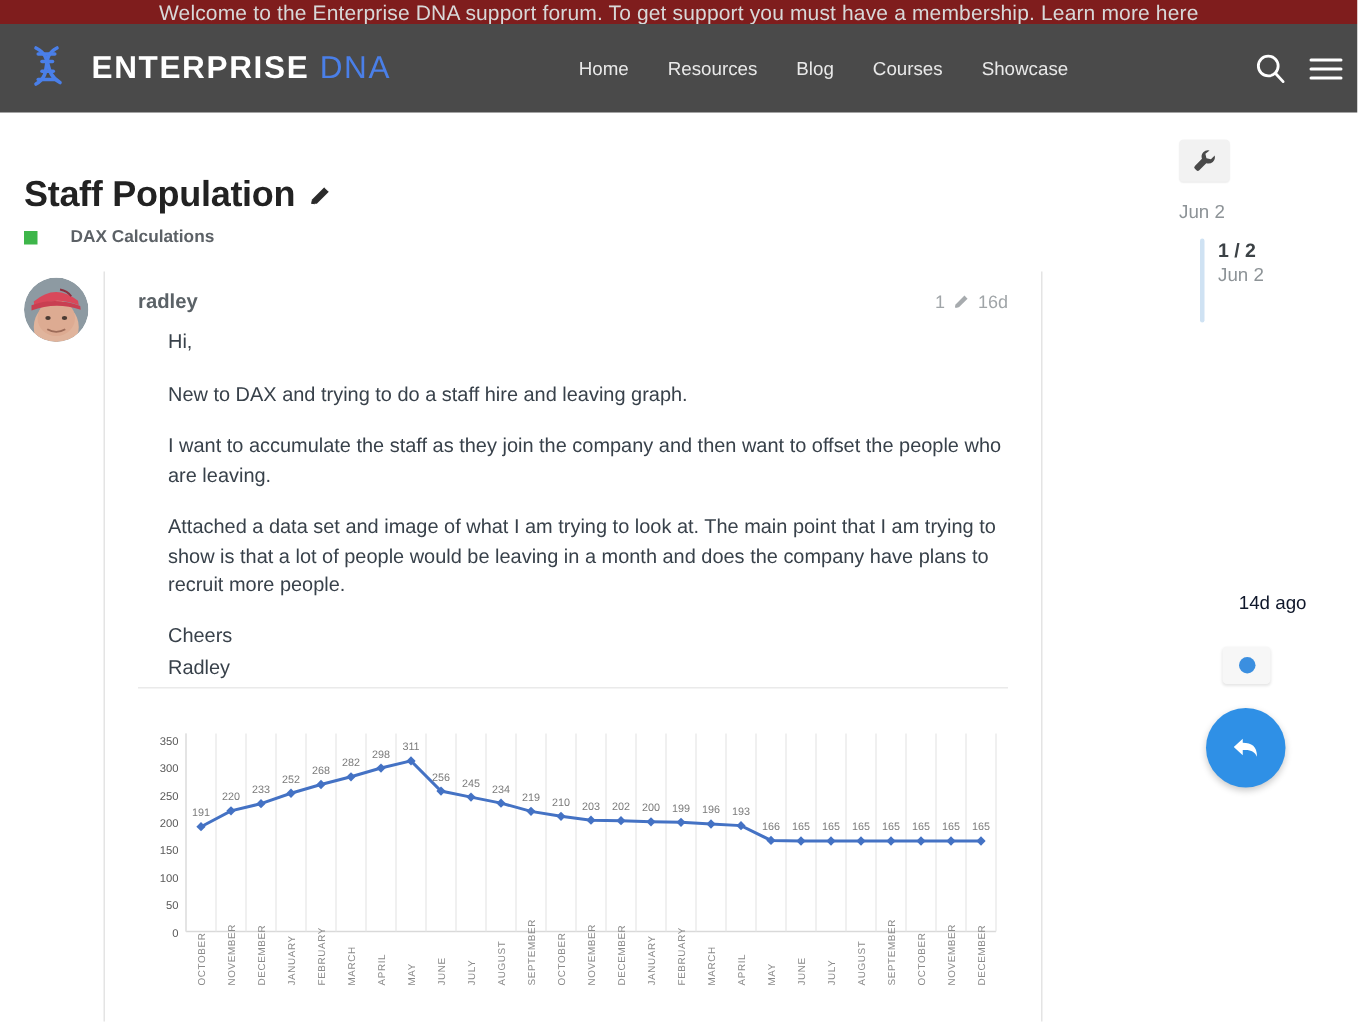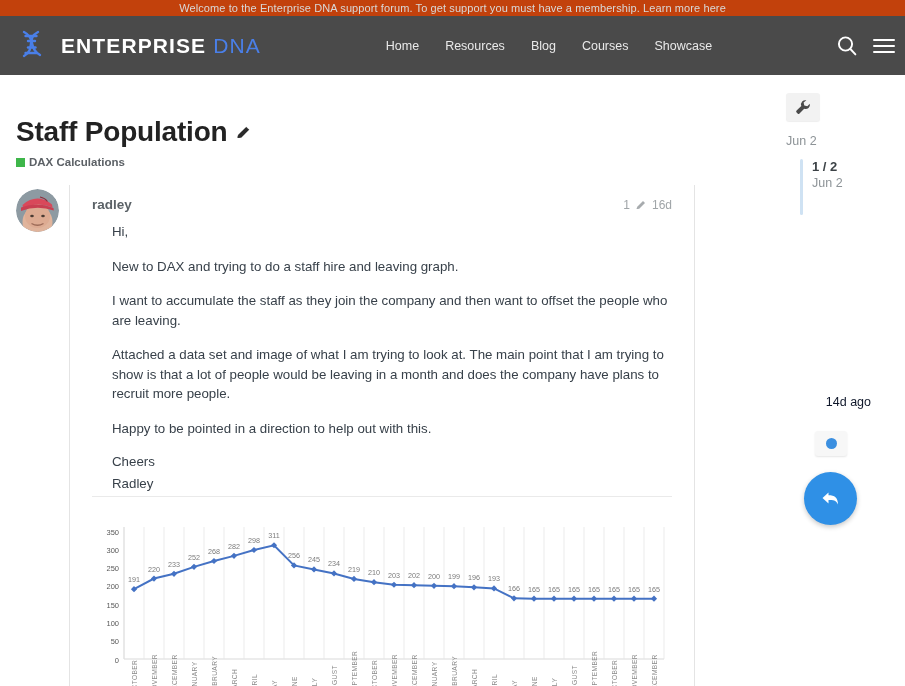--- a/index.html
+++ b/index.html
@@ -6,23 +6,23 @@
   html, body {
     width: 905px; height: 686px;
     background: #ffffff;
     font-family: "Liberation Sans", sans-serif;
     overflow: hidden;
   }
 
   
   .announce {
     height: 16px;
-    background: #c2410c;
+    background: #7f1d1d;
     color: #d8d8d8;
-    font-size: 11px;
+    font-size: 14px;
     display: flex; align-items: center; justify-content: center;
     letter-spacing: .1px;
   }
 
   
   .site-header {
     height: 59px;
     background: #4a4a4a;
     display: flex; align-items: center;
     padding: 0 14px;
@@ -58,25 +58,25 @@
     position: relative;
     padding: 0 0 0 16px;
     height: calc(686px - 75px);
   }
 
   .topic-title-row {
     display: flex; align-items: center; gap: 8px;
     padding-top: 41px;
   }
   .topic-title {
-    font-size: 28px; font-weight: bold; color: #222; letter-spacing: -.2px;
+    font-size: 24px; font-weight: bold; color: #222; letter-spacing: -.2px;
   }
   .pencil-title { width: 17px; height: 17px; display:block; }
 
-  .category-row { display: flex; align-items: center; gap: 4px; margin-top: 8px; }
+  .category-row { display: flex; align-items: center; gap: 22px; margin-top: 8px; }
   .cat-swatch { width: 9px; height: 9px; background: #3eb64a; display: block; }
   .cat-name { font-size: 11.5px; font-weight: bold; color: #5c6166; }
 
   
   .post-area { display: flex; gap: 10px; margin-top: 17px; }
   .avatar {
     width: 43px; height: 43px; border-radius: 50%; flex: 0 0 43px;
     overflow: hidden; margin-top: 4px;
   }
   .avatar svg { display: block; }
@@ -254,21 +254,20 @@
           </svg>
           <span>16d</span>
         </span>
       </div>
 
       <div class="post-body">
         <p>Hi,</p>
         <p>New to DAX and trying to do a staff hire and leaving graph.</p>
         <p>I want to accumulate the staff as they join the company and then want to offset the people who are leaving.</p>
         <p>Attached a data set and image of what I am trying to look at. The main point that I am trying to show is that a lot of people would be leaving in a month and does the company have plans to recruit more people.</p>
-        <p>Happy to be pointed in a direction to help out with this.</p>
         <p class="sig">Cheers</p>
         <p class="sig">Radley</p>
       </div>
 
       <div class="attach-divider"></div>
 
       <div class="chart-wrap">
         <div class="chart-box">
           <svg class="chart-svg" id="chart" width="580" height="185" viewBox="0 0 580 185">
               <text x="27" y="151.5" text-anchor="end" font-size="7.5" fill="#595959" font-family="&quot;Liberation Sans&quot;, sans-serif">0</text>

